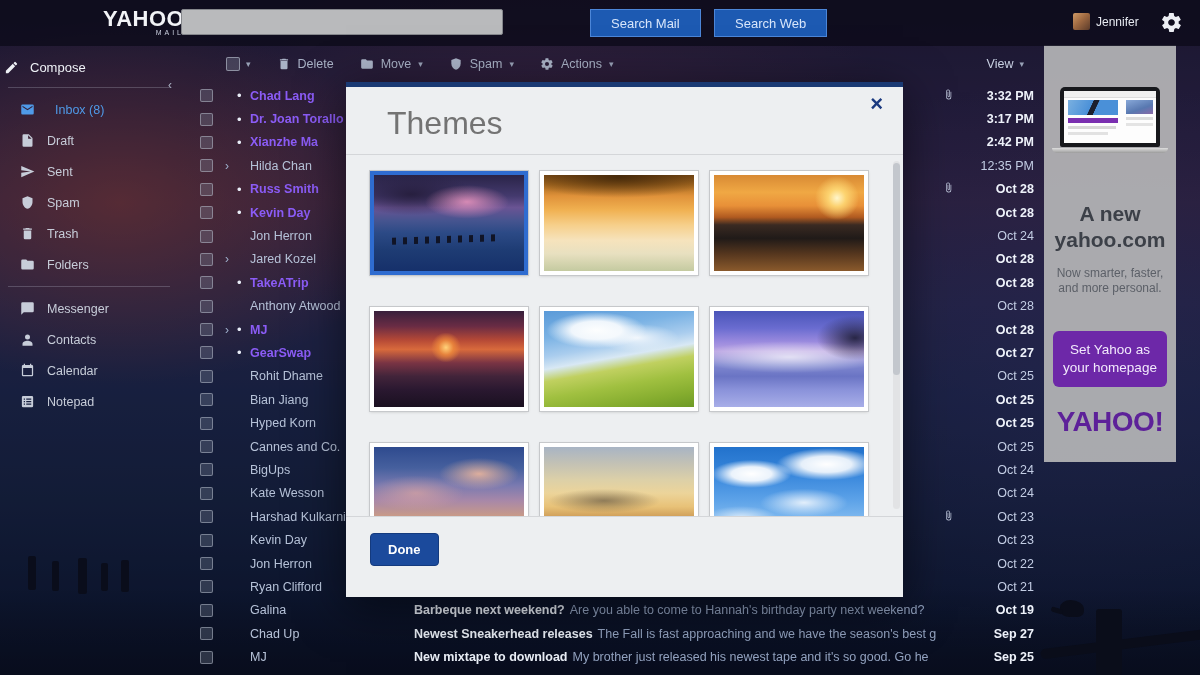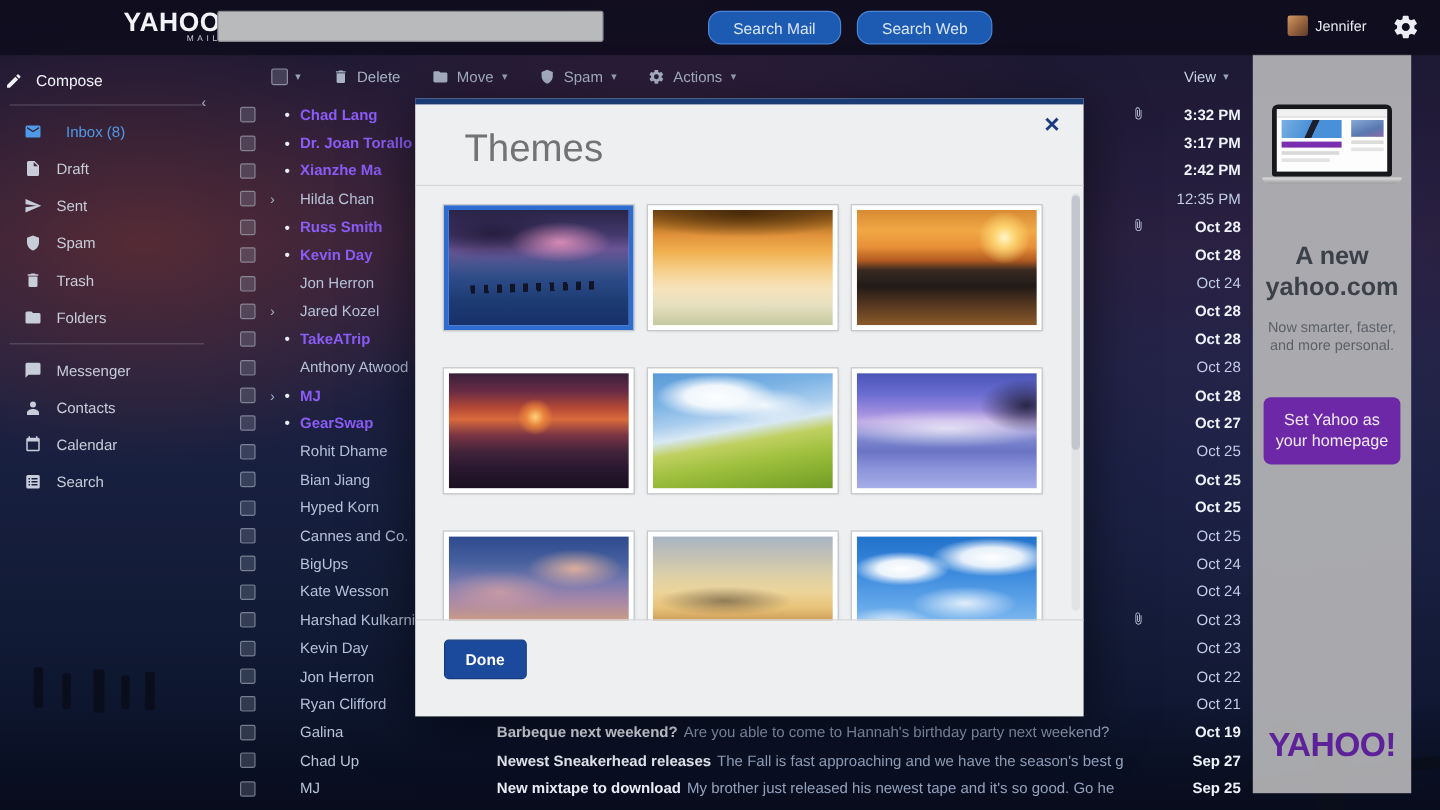--- a/index.html
+++ b/index.html
@@ -24,21 +24,21 @@
         transform:rotate(18deg);border-radius:2px;}
   .shade{position:absolute;left:0;top:46px;right:0;bottom:0;background:rgba(10,14,32,.36);}
   
   .topbar{position:absolute;left:0;top:0;width:100%;height:46px;background:rgba(12,10,26,.85);z-index:6;}
   .logo{position:absolute;left:103px;top:6px;color:#f2f3f7;cursor:pointer;}
   .logo-main{font-size:22px;font-weight:bold;letter-spacing:.5px;}
   .logo-sub{font-size:7px;letter-spacing:3px;color:#c9cedd;text-align:right;margin-top:-3px;padding-right:8px;}
   .search{position:absolute;left:181px;top:9px;width:322px;height:26px;background:#b9babc;
           border:1px solid #85878c;border-radius:2px;box-sizing:border-box;font-size:13px;padding:0 8px;color:#222;}
   .tb-btn{position:absolute;top:9px;height:28px;padding:0 20px;background:#1d5ab2;border:1px solid #4c86d8;
-          border-radius:11px;color:#d8e6fb;font-size:13px;cursor:pointer;}
+          border-radius:0;color:#d8e6fb;font-size:13px;cursor:pointer;}
   .btn-mail{left:590px;}
   .btn-web{left:714px;}
   .user{position:absolute;left:1073px;top:13px;display:flex;gap:6px;align-items:center;color:#e8ebf2;
         font-size:12px;cursor:pointer;}
   .avatar{width:17px;height:17px;border-radius:2px;flex:none;
           background:linear-gradient(135deg,#d09a66 0%,#a06a42 45%,#5a3a2a 100%);}
   .gear{position:absolute;left:1160px;top:11px;width:23px;height:23px;color:#eceef4;cursor:pointer;}
   .gear svg{width:23px;height:23px;}
   
   .sidebar{position:absolute;left:0;top:46px;width:180px;bottom:0;z-index:3;color:#c7cdd9;}
@@ -70,21 +70,21 @@
   .dot{width:13px;color:#e9eef8;flex:none;font-size:13px;text-align:left;}
   .sender{width:164px;flex:none;white-space:nowrap;overflow:hidden;color:#b6c2d8;}
   .row.unread .sender{color:#8b5cf6;font-weight:bold;}
   .subj{flex:1;white-space:nowrap;overflow:hidden;color:#93a3c0;}
   .subj b{color:#e9eef6;margin-right:5px;}
   .clipcell{width:17px;flex:none;color:#c9d2e6;}
   .clipcell svg{width:11px;height:11px;}
   .time{width:74px;flex:none;text-align:right;color:#c3cde4;padding-right:6px;}
   .row.unread .time,.time.strong{color:#eef2fa;font-weight:bold;}
   
-  .ad{position:absolute;left:1044px;top:45px;width:132px;height:616px;background:rgba(178,178,181,.94);
+  .ad{position:absolute;left:1044px;top:45px;width:132px;height:417px;background:rgba(178,178,181,.94);
       z-index:4;display:flex;flex-direction:column;align-items:center;}
   .laptop{margin-top:42px;display:flex;flex-direction:column;align-items:center;}
   .bezel{width:100px;height:60px;background:#17181c;border-radius:5px 5px 2px 2px;display:flex;
          align-items:center;justify-content:center;}
   .screen{width:92px;height:52px;background:#fdfdfd;position:relative;overflow:hidden;}
   .mini-head{position:absolute;left:0;top:0;right:0;height:6px;background:#f0f0f0;border-bottom:1px solid #ddd;}
   .mini-pic{position:absolute;left:4px;top:9px;width:50px;height:15px;
             background:linear-gradient(115deg,#7ab0e0 0%,#4a90d8 45%,#1b1f2e 46%,#1b1f2e 55%,#4a90d8 56%);}
   .mini-bar{position:absolute;left:4px;top:27px;width:50px;height:5px;background:#7a2fb0;}
   .mini-line1{position:absolute;left:4px;top:35px;width:48px;height:3px;background:#d8d8d8;}
@@ -268,21 +268,21 @@
             </svg>
           </span>
           <span>Calendar</span>
         </li>
         <li class="sb-item">
           <span class="ic">
             <svg viewBox="0 0 24 24" fill="currentColor">
               <path d="M19 3H5a2 2 0 0 0-2 2v14a2 2 0 0 0 2 2h14a2 2 0 0 0 2-2V5a2 2 0 0 0-2-2zM8 17H6v-2h2v2zm0-4H6v-2h2v2zm0-4H6V7h2v2zm10 8h-8v-2h8v2zm0-4h-8v-2h8v2zm0-4h-8V7h8v2z"></path>
             </svg>
           </span>
-          <span>Search</span>
+          <span>Notepad</span>
         </li>
       </ul>
   </aside>
 
   <div class="toolbar">
     <span class="select-all">
       <span class="cbx"></span>
       <span class="chev">▾</span>
     </span>
     <span class="titem">

